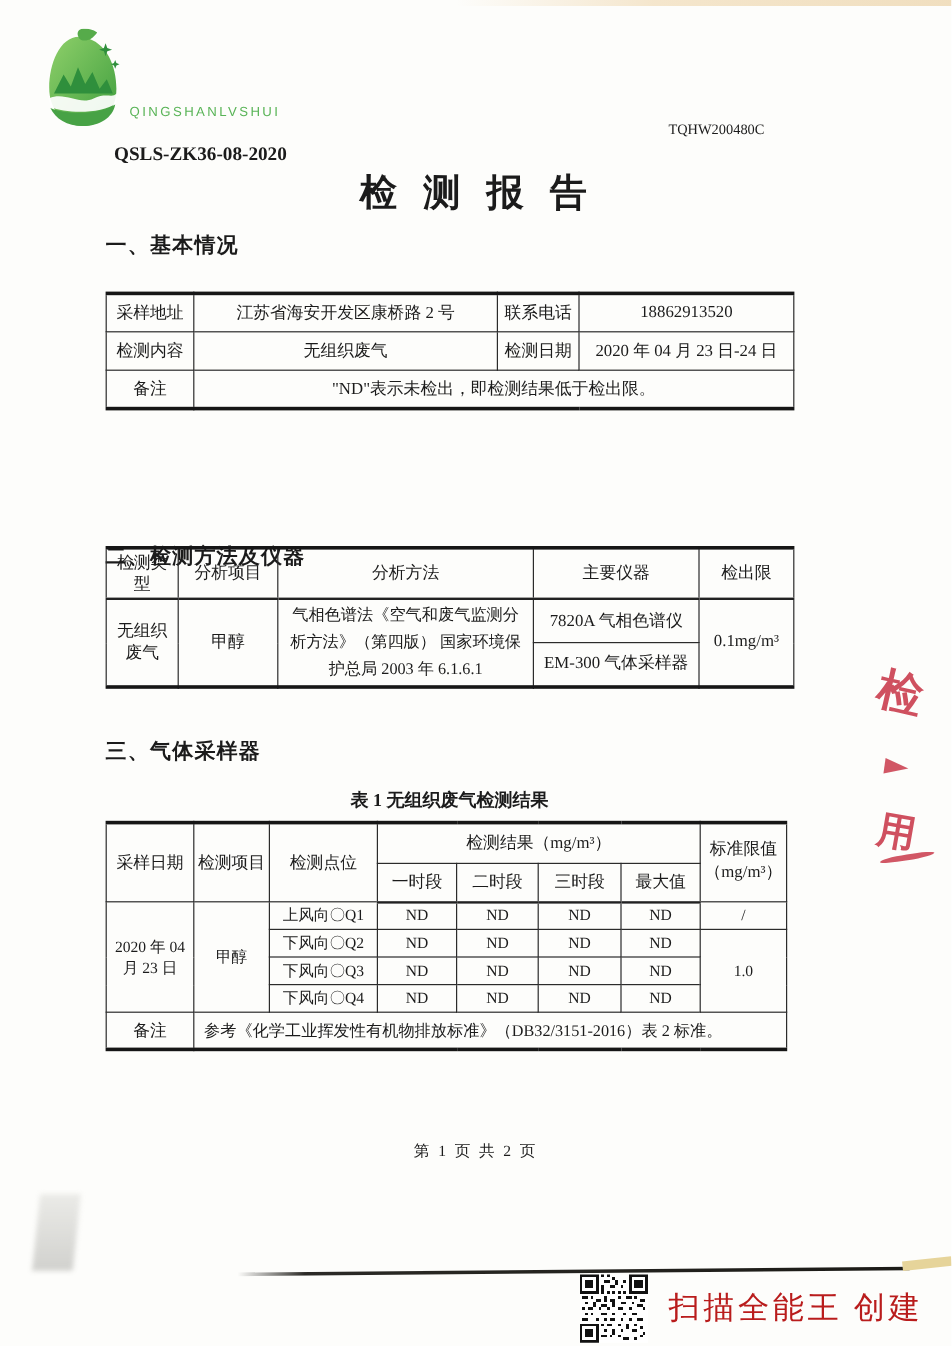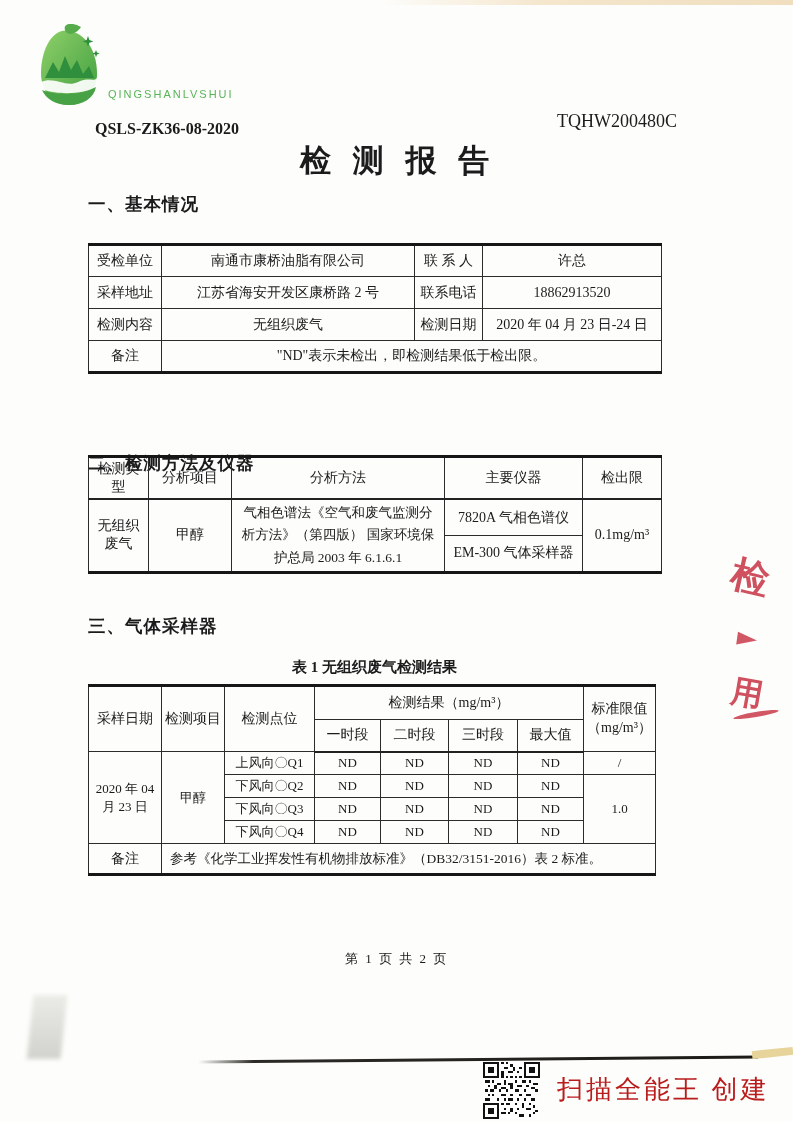--- a/index.html
+++ b/index.html
@@ -10,21 +10,21 @@
   
   .top-edge{left:380px;top:0;width:413px;height:5px;
     background:linear-gradient(90deg, rgba(243,226,196,0), #f3e2c4 40%, #eed9b4);opacity:.85;}
 
   
   .logo{left:36px;top:24px;width:70px;height:86px;}
   .brand-name{left:106px;top:52px;font-size:27px;color:#3ea446;letter-spacing:3px;font-weight:bold;}
   .brand-sub{left:108px;top:88px;font-size:11px;color:#59b457;letter-spacing:2px;
     font-family:"Liberation Sans", sans-serif;}
   .code-left{left:95px;top:120px;font-size:16px;font-weight:bold;}
-  .code-right{left:557px;top:111px;font-size:18px;}
+  .code-right{left:557px;top:101px;font-size:12px;}
 
   .report-title{left:0;top:140px;width:793px;text-align:center;font-size:31px;font-weight:bold;
     letter-spacing:4px;word-spacing:6px;}
 
   .sec-heading{font-size:17.5px;font-weight:bold;letter-spacing:1px;}
   .h1-basic{left:88px;top:192px;}
   .h2-methods{left:88px;top:451px;}
   .h3-results{left:88px;top:614px;}
   .tbl-caption{left:88px;top:658px;width:573px;text-align:center;font-size:15px;font-weight:bold;}
 
@@ -100,26 +100,20 @@
 
   <div class="abs sec-heading h1-basic">一、基本情况</div>
   <table class="abs doc tbl-basic">
     <colgroup>
         <col style="width:73px">
         <col style="width:253px">
         <col style="width:68px">
         <col style="width:179px">
       </colgroup>
     <tbody>
-        <tr>
-      <td>受检单位</td>
-      <td class="val">南通市康桥油脂有限公司</td>
-      <td>联 系 人</td>
-      <td class="val">许总</td>
-    </tr>
     <tr>
       <td>采样地址</td>
       <td class="val">江苏省海安开发区康桥路 2 号</td>
       <td>联系电话</td>
       <td class="val">18862913520</td>
     </tr>
     <tr>
       <td>检测内容</td>
       <td class="val">无组织废气</td>
       <td>检测日期</td>

